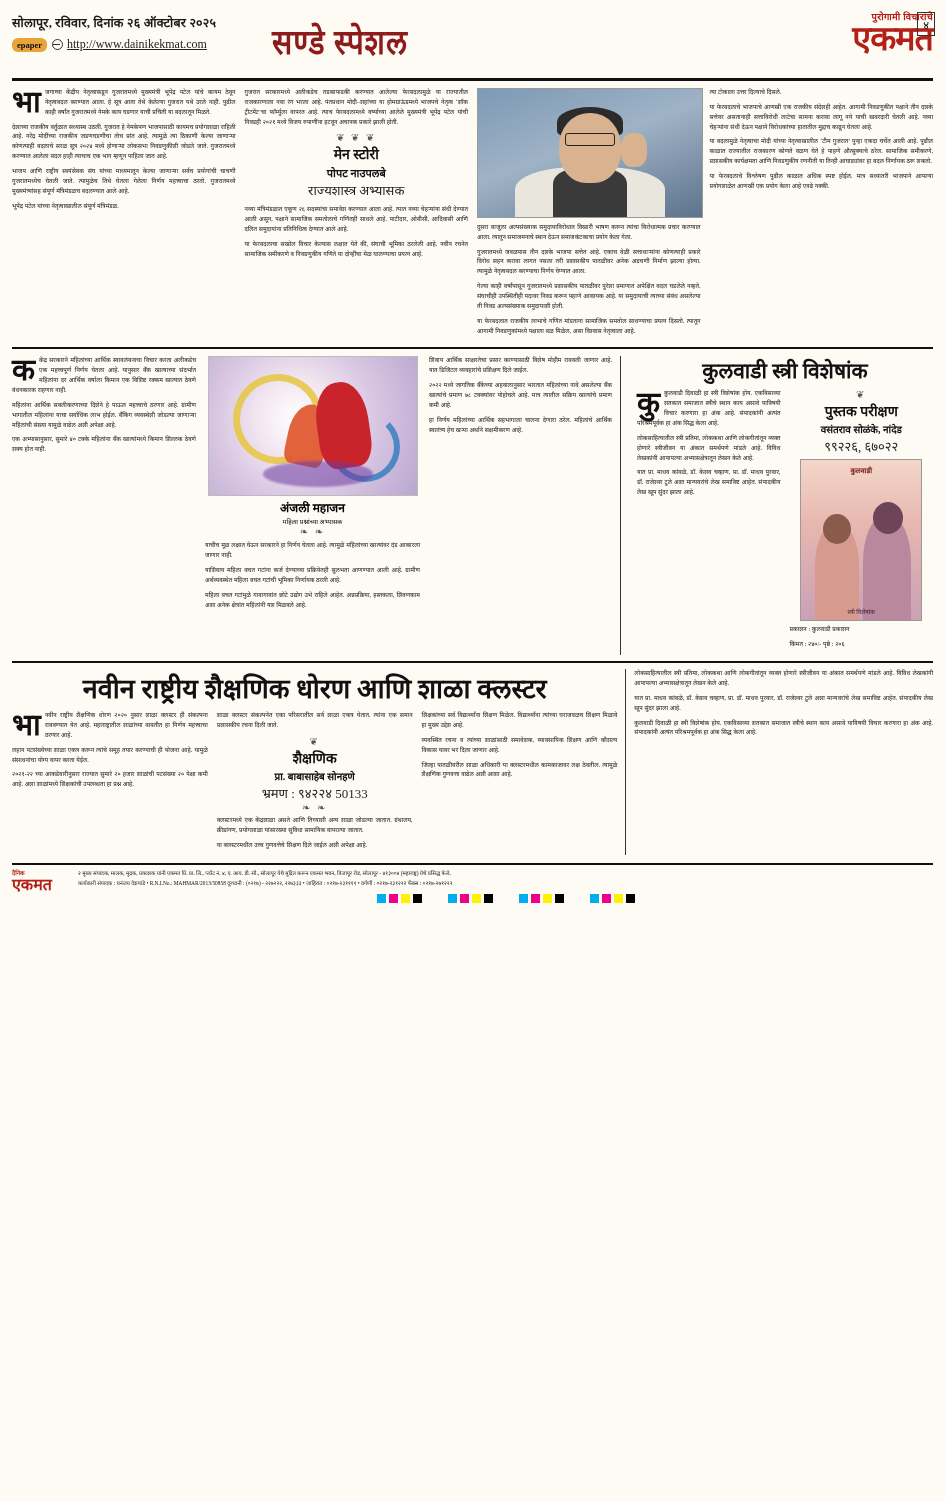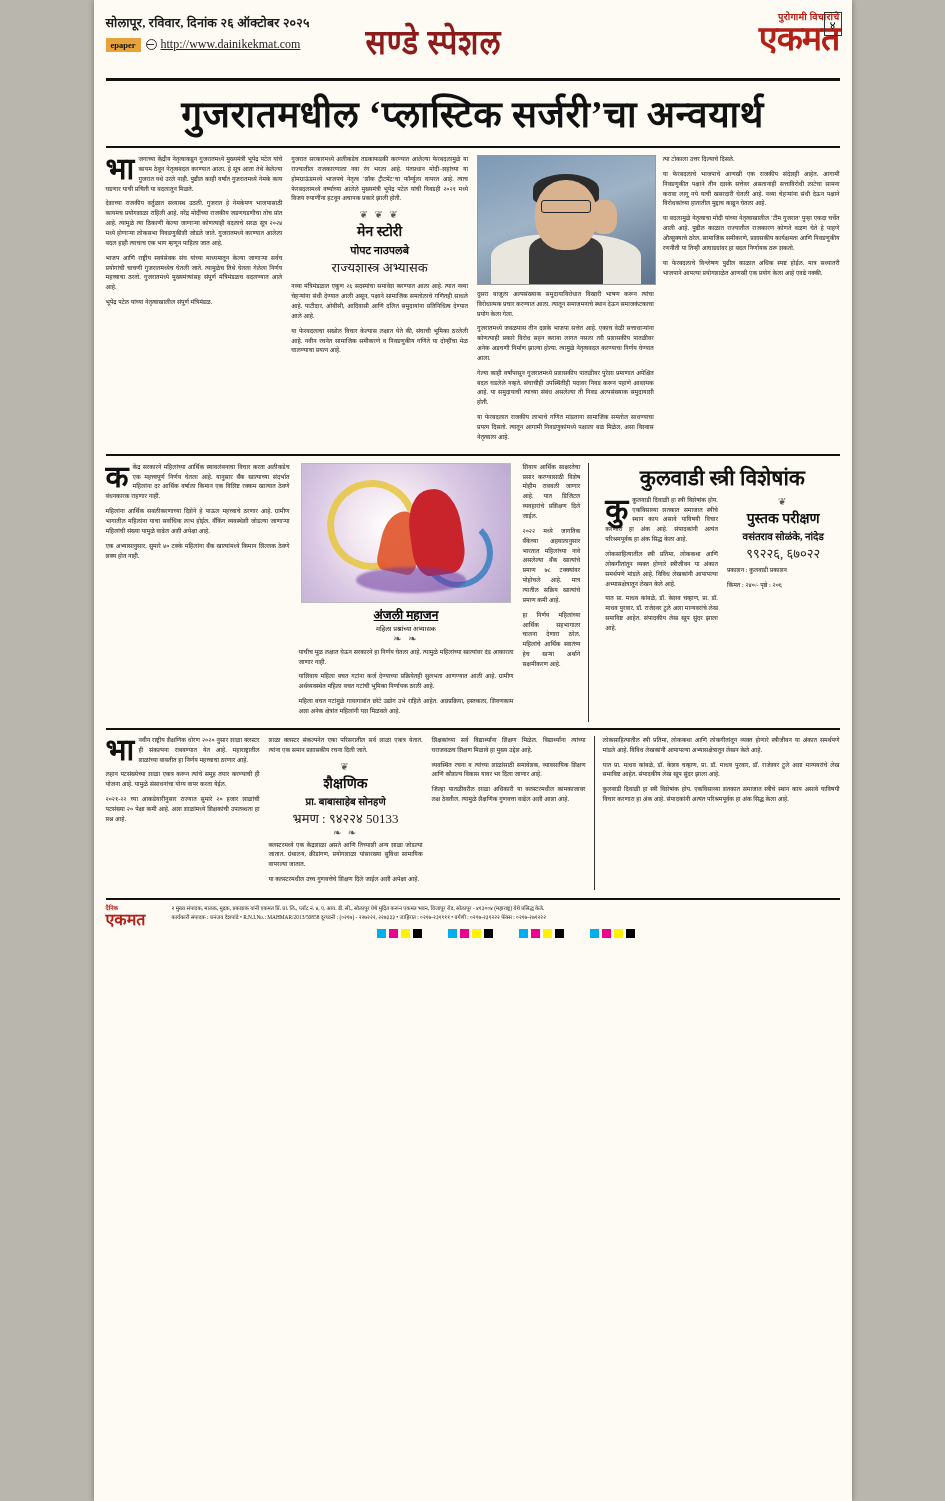--- a/index.html
+++ b/index.html
@@ -1,28 +1,28 @@
 <!DOCTYPE html>
 <html lang="mr"><head>
 <meta charset="utf-8">
 <title>Newspaper Page</title>
 <style>
   html,body{margin:0;padding:0;background:#b9b6ae;}
   body{font-family:"Liberation Serif", serif;}
   .page{
-    width:758px;height:1501px;margin:0 auto;background:#fdfbf4;position:relative;
+    width:945px;height:1501px;margin:0 auto;background:#fdfbf4;position:relative;
     box-sizing:border-box;padding:10px 12px 6px 12px;
     box-shadow:0 0 6px rgba(0,0,0,.35);
   }
   
   .masthead{display:flex;align-items:flex-start;justify-content:space-between;height:64px;}
   .mh-left{width:260px;padding-top:4px;}
   .mh-place{font-size:12.5px;font-weight:bold;letter-spacing:.2px;color:#1a1a1a;}
   .mh-epaper{display:flex;align-items:center;margin-top:6px;font-size:9px;}
-  .epbadge{background:#e8a33a;color:#111;font-weight:bold;font-size:8.5px;padding:2px 5px;border-radius:0;margin-right:5px;}
+  .epbadge{background:#e8a33a;color:#111;font-weight:bold;font-size:8.5px;padding:2px 5px;border-radius:6px;margin-right:5px;}
   .globe{width:9px;height:9px;border:1px solid #333;border-radius:50%;display:inline-block;margin-right:4px;position:relative;}
   .globe:after{content:"";position:absolute;left:0;top:3.5px;width:7px;height:0;border-top:1px solid #333;}
   .mh-url{color:#222;text-decoration:underline;font-size:12px;}
   .mh-center{flex:1;text-align:left;padding-top:10px;}
   .sundaylogo{font-size:30px;font-weight:bold;color:#8c1b1b;letter-spacing:1px;font-family:"Liberation Serif",serif;
     transform:scaleY(1.15);display:inline-block;}
   .mh-right{width:210px;text-align:right;position:relative;}
   .tagline{font-size:9.5px;color:#b32017;font-weight:bold;letter-spacing:.3px;}
   .ekmat{font-size:34px;font-weight:bold;color:#b32017;line-height:.95;letter-spacing:-1px;}
   .pagebox{position:absolute;right:-2px;top:2px;border:1px solid #333;width:16px;height:22px;
@@ -88,21 +88,21 @@
     width:120px;height:160px;margin:4px auto 2px;position:relative;border:1px solid #999;
     background:linear-gradient(180deg,#f4d7c9 0%,#e7b7b0 40%,#caa0b6 100%);overflow:hidden;
   }
   .bookimg .bt{position:absolute;top:6px;left:0;right:0;text-align:center;font-size:7px;color:#7a2020;font-weight:bold;}
   .bookimg .f1{position:absolute;left:14px;bottom:0;width:44px;height:96px;background:#d79a8f;border-radius:44% 44% 0 0;}
   .bookimg .f2{position:absolute;right:10px;bottom:0;width:48px;height:104px;background:#b9889c;border-radius:44% 44% 0 0;}
   .bookimg .h1{position:absolute;left:22px;bottom:76px;width:28px;height:30px;background:#8a5a4a;border-radius:50%;}
   .bookimg .h2{position:absolute;right:18px;bottom:86px;width:30px;height:32px;background:#6d4458;border-radius:50%;}
   .bookimg .bb{position:absolute;bottom:4px;left:0;right:0;text-align:center;font-size:6px;color:#40203a;}
   .centered{text-align:center;}
-  .sig{font-size:12px;font-weight:bold;margin-top:3px;text-decoration:underline;}
+  .sig{font-size:12px;font-weight:bold;margin-top:3px;}
   .sig-sub{font-size:6.6px;margin-top:1px;}
   
   .bottomrow{display:flex;gap:8px;padding:6px 0 4px;}
   .bl{width:608px;}
   .br{width:300px;border-left:1px solid #333;padding-left:8px;}
   
   .footer{border-top:2px solid #111;margin-top:4px;padding-top:4px;display:flex;align-items:flex-start;gap:8px;}
   .f-logo{width:58px;}
   .f-logo .l1{font-size:6px;color:#b32017;font-weight:bold;}
   .f-logo .l2{font-size:16px;color:#b32017;font-weight:bold;line-height:1;}
@@ -129,23 +129,20 @@
       <span class="sundaylogo">सण्डे स्पेशल</span>
     </div>
     <div class="mh-right">
       <div class="tagline">पुरोगामी विचारांचे</div>
       <div class="ekmat">एकमत</div>
       <div class="pagebox">४</div>
     </div>
   </div>
   <div class="rulebar"></div>
 
-  <div class="headline-wrap">
-    <div class="headline">गुजरातमधील ‘प्लास्टिक सर्जरी’चा अन्वयार्थ</div>
-  </div>
 
   <div class="story1">
     <div class="cols">
       <div class="col">
         <div class="ptext">
           <p><span class="dropcap">भा</span><span>जगाच्या केंद्रीय नेतृत्वाकडून गुजरातमध्ये मुख्यमंत्री भूपेंद्र पटेल यांचे कायम ठेवून नेतृत्वबदल करण्यात आला. हे सूत्र आता तेथे केलेल्या गुजरात यथे उरले नाही. पुढील काही वर्षांत गुजरातमध्ये नेमके काय घडणार याची प्रचिती या बदलातून मिळते.</span></p>
           <p>देशाच्या राजकीय वर्तुळात सध्यास्थ उठली. गुजरात हे नेमकेपण भाजपासाठी कायमच प्रयोगशाळा राहिली आहे. नरेंद्र मोदींच्या राजकीय जडणघडणीचा तोच प्रांत आहे. त्यामुळे त्या ठिकाणी केल्या जाणाऱ्या कोणत्याही बदलाचे सरळ सूत्र २०२४ मध्ये होणाऱ्या लोकसभा निवडणुकीशी जोडले जाते. गुजरातमध्ये करण्यात आलेला बदल हाही त्याचाच एक भाग म्हणून पाहिला जात आहे.</p>
           <p>भाजप आणि राष्ट्रीय स्वयंसेवक संघ यांच्या माध्यमातून केल्या जाणाऱ्या सर्वच प्रयोगांची चाचणी गुजरातमध्येच घेतली जाते. त्यामुळेच तिथे घेतला गेलेला निर्णय महत्त्वाचा ठरतो. गुजरातमध्ये मुख्यमंत्र्यांसह संपूर्ण मंत्रिमंडळच बदलण्यात आले आहे.</p>
           <p>भूपेंद्र पटेल यांच्या नेतृत्वाखालील संपूर्ण मंत्रिमंडळ.</p>
         </div>
@@ -241,31 +238,40 @@
             <p>यात प्रा. माधव कांबळे, डॉ. केशव चव्हाण, प्रा. डॉ. माधव पुरवार, डॉ. राजेश्वर टुले अशा मान्यवरांचे लेख समाविष्ट आहेत. संपादकीय लेख खूप सुंदर झाला आहे.</p>
           </div>
         </div>
         <div class="col">
           <div class="centered">
             <div class="orn">❦</div>
             <div class="ms-title">पुस्तक परीक्षण</div>
             <div class="author" style="font-size:10px">वसंतराव सोळंके, नांदेड</div>
             <div class="author-sub">९९२२६, ६७०२२</div>
           </div>
+          <div class="bookimg">
+            <div class="bt">कुलवाडी</div>
+            <div class="f1"></div>
+            <div class="f2"></div>
+            <div class="h1"></div>
+            <div class="h2"></div>
+            <div class="bb">स्त्री विशेषांक</div>
+          </div>
           <div class="ptext" style="margin-top:4px;">
             <p>प्रकाशन : कुलवाडी प्रकाशन</p>
             <p>किंमत : २४०/- पृष्ठे : २०६</p>
           </div>
         </div>
       </div>
     </div>
   </div>
 
   <div class="bottomrow">
     <div class="bl">
+      <div class="sect-title">नवीन राष्ट्रीय शैक्षणिक धोरण आणि शाळा क्लस्टर</div>
       <div class="cols">
         <div class="col">
           <div class="ptext">
             <p><span class="dropcap">भा</span><span>नवीन राष्ट्रीय शैक्षणिक धोरण २०२० नुसार शाळा क्लस्टर ही संकल्पना राबवण्यात येत आहे. महाराष्ट्रातील शाळांच्या बाबतीत हा निर्णय महत्त्वाचा ठरणार आहे.</span></p>
             <p>लहान पटसंख्येच्या शाळा एकत्र करून त्यांचे समूह तयार करण्याची ही योजना आहे. यामुळे संसाधनांचा योग्य वापर करता येईल.</p>
             <p>२०२१-२२ च्या आकडेवारीनुसार राज्यात सुमारे २० हजार शाळांची पटसंख्या २० पेक्षा कमी आहे. अशा शाळांमध्ये शिक्षकांची उपलब्धता हा प्रश्न आहे.</p>
           </div>
         </div>
         <div class="col">
           <div class="ptext">

